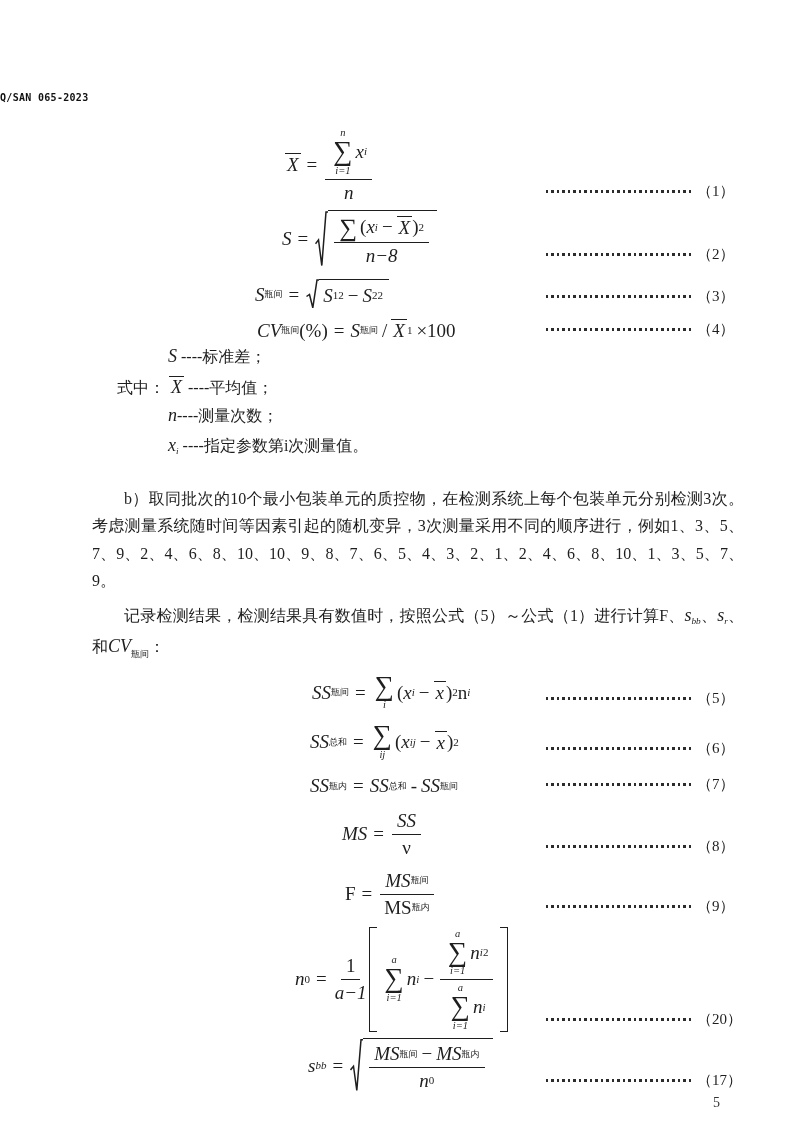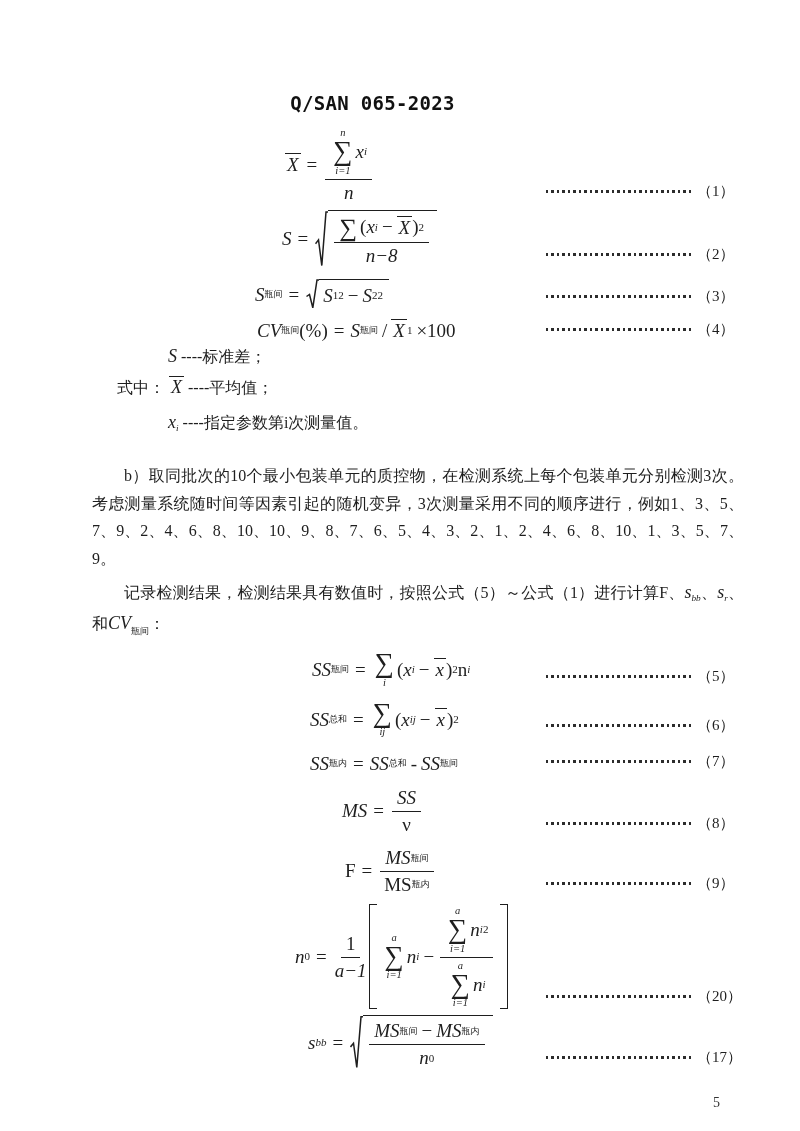--- a/index.html
+++ b/index.html
@@ -5,23 +5,23 @@
   * { box-sizing: border-box; }
   html, body { margin: 0; padding: 0; }
   body {
     width: 800px; height: 1131px;
     background: #ffffff; color: #1e1e1e;
     font-family: "Liberation Serif", "DejaVu Serif", serif;
     font-size: 16px; position: relative; overflow: hidden;
   }
   .header {
     position: absolute; top: 92px; left: 0; right: 55px;
-    text-align: center;
+    text-align: left;
     font-family: "DejaVu Sans Mono", "DejaVu Sans", monospace;
-    font-weight: 700; font-size: 19px; letter-spacing: 0.3px; color: #111;
+    font-weight: 700; font-size: 10px; letter-spacing: 0.3px; color: #111;
   }
   .content { position: absolute; top: 116px; left: 92px; right: 56px; }
 
   
   .eqrow { display: flex; align-items: flex-end; }
   .fml { display: inline-flex; align-items: center; white-space: nowrap;
          font-size: 19px; font-style: normal; line-height: 1.15; }
   .v  { font-style: italic; }
   .up { font-style: normal; }
   .op  { font-style: normal; margin: 0 6px; }
@@ -170,21 +170,24 @@
 
   <div class="line" style="margin-left:76px">
     <span class="ti">S</span>
     <span>----标准差；</span>
   </div>
   <div class="line" style="margin-left:25px; margin-top:3px">
     <span>式中：</span>
     <span class="bar ti">X</span>
     <span>----平均值；</span>
   </div>
-  <div class="line" style="margin-left:76px; margin-top:7px">
+  <div class="line" style="margin-left:76px">
+    <span class="ti">n</span><span>----测量次数；</span>
+  </div>
+  <div class="line" style="margin-left:76px; margin-top:0">
     <span class="ti">x</span><sub>i</sub>
     <span>----指定参数第i次测量值。</span>
   </div>
 
   <p class="para" style="margin-top:24px">b）取同批次的10个最小包装单元的质控物，在检测系统上每个包装单元分别检测3次。考虑测量系统随时间等因素引起的随机变异，3次测量采用不同的顺序进行，例如1、3、5、7、9、2、4、6、8、10、10、9、8、7、6、5、4、3、2、1、2、4、6、8、10、1、3、5、7、9。</p>
 
   <p class="para" style="margin-top:5px">
     <span>记录检测结果，检测结果具有数值时，按照公式（5）～公式（1）进行计算F、</span><span class="ti">s</span><sub>bb</sub><span>、</span><span class="ti">s</span><sub>r</sub><span>、和</span><span class="ti">CV</span><sub class="cs">瓶间</sub><span>：</span>
   </p>
 

